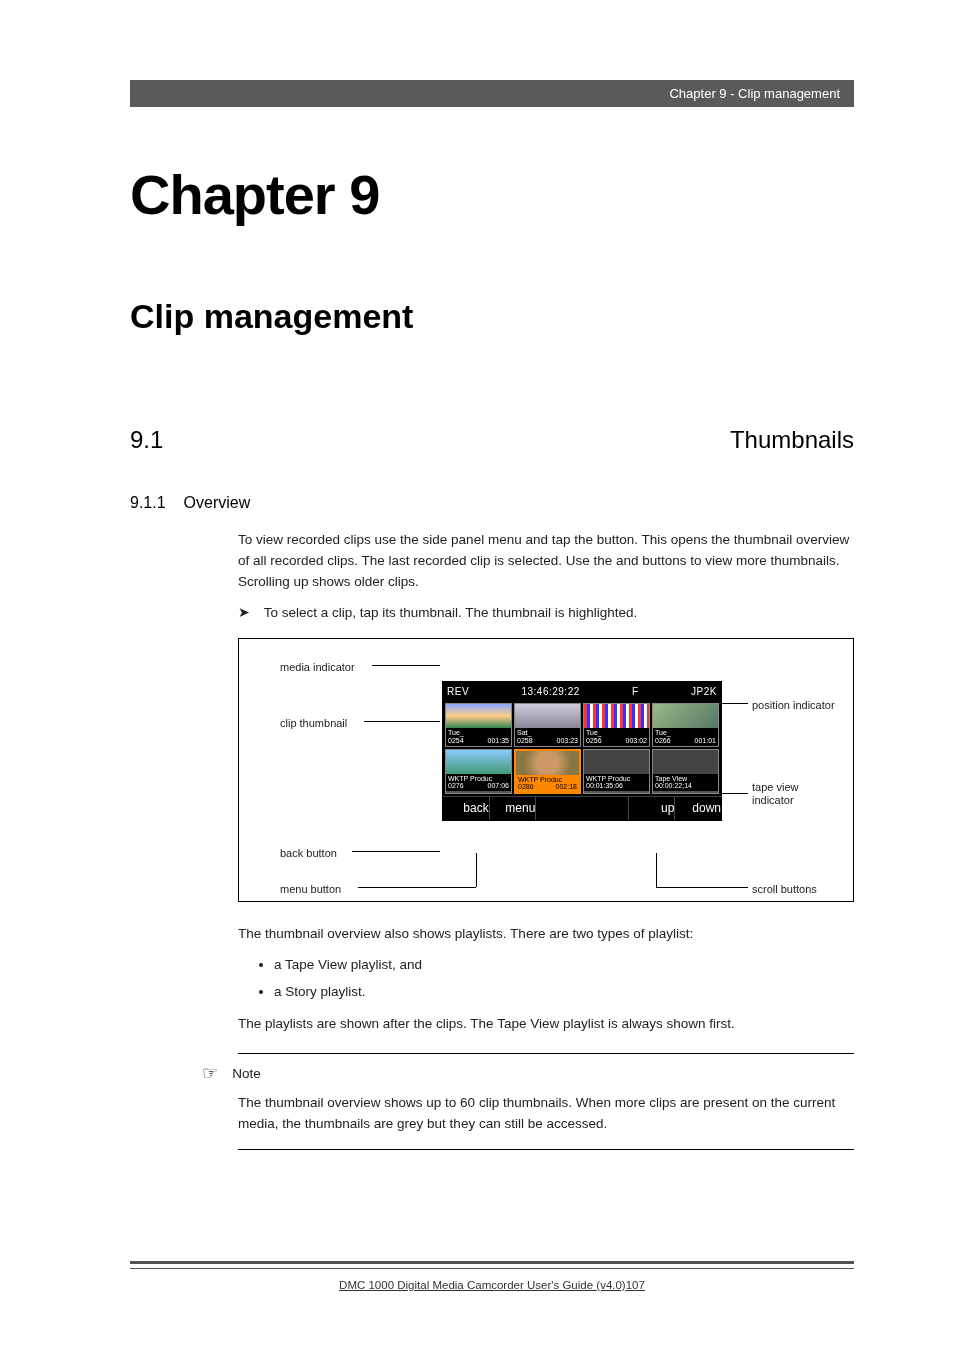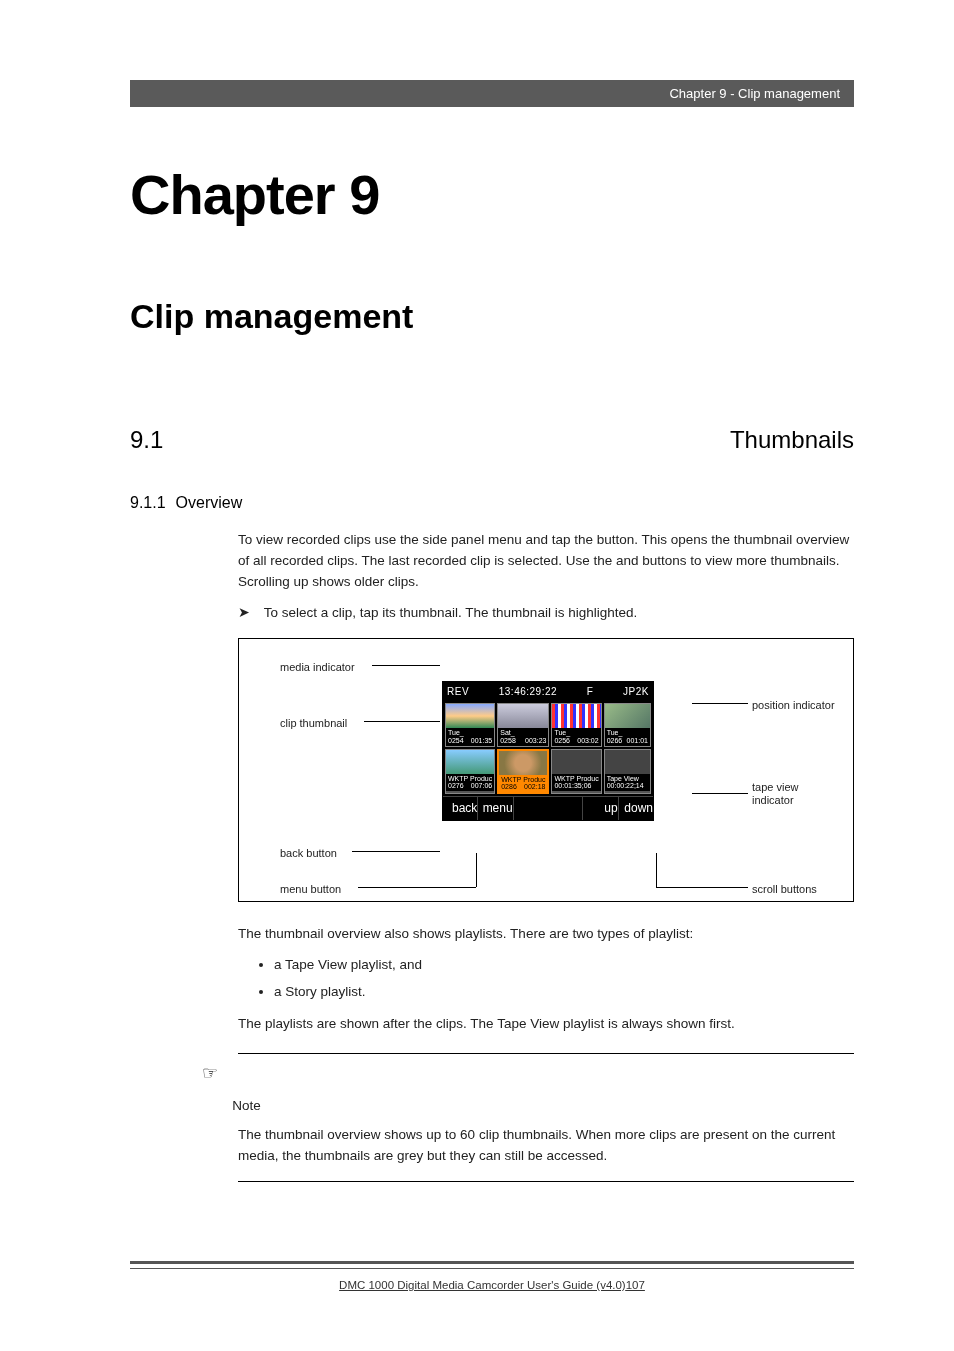--- a/index.html
+++ b/index.html
@@ -38,21 +38,21 @@
     align-items: baseline;
     gap: 22px;
     font-size: 24px;
     font-weight: 400;
     margin-bottom: 40px;
     justify-content: space-between;
   }
   .h3-row {
     display: flex;
     align-items: baseline;
-    gap: 10px;
+    gap: 18px;
     font-size: 16px;
     font-weight: 400;
     margin-bottom: 18px;
   }
   .body-block {
     margin-left: 108px;
     font-size: 13.5px;
     line-height: 1.55;
     color: #222;
   }
@@ -64,21 +64,21 @@
   }
   .arrow-glyph { font-size: 14px; line-height: 1.4; }
   .diagram-box {
     border: 1px solid #000;
     padding: 14px 18px 18px 33px;
     margin: 8px 0 22px 0;
     font-size: 11px;
     position: relative;
   }
   .screen {
-    width: 212px;
+    width: 280px;
     background: #000;
     color: #fff;
     font-size: 8px;
     border: 1px solid #000;
   }
   .screen-top {
     display: flex;
     justify-content: space-between;
     padding: 2px 4px;
     font-size: 10px;
@@ -130,21 +130,21 @@
 
   ul.bullets {
     list-style: disc;
     margin: 4px 0 12px 36px;
   }
   ul.bullets li { margin-bottom: 6px; font-size:13.5px; }
 
   .note-sep { border:none; border-top:1px solid #000; margin: 18px 0 10px 0; }
   .note-row { display:flex; gap:14px; align-items:flex-start; margin-left:-36px; }
   .note-icon { font-size:18px; line-height:1; }
-  .note-label { font-weight:400; font-size:13.5px;margin-top:32px; }
+  .note-label { font-weight:400; font-size:13.5px; }
   .note-body { font-size:13.5px; line-height:1.55; margin-top:8px; }
   .note-sep2 { border:none; border-top:1px solid #000; margin: 14px 0 0 0; }
 
   .footer {
     position:absolute;
     left:130px;
     right:100px;
     bottom:60px;
   }
   .footer hr.thick {

